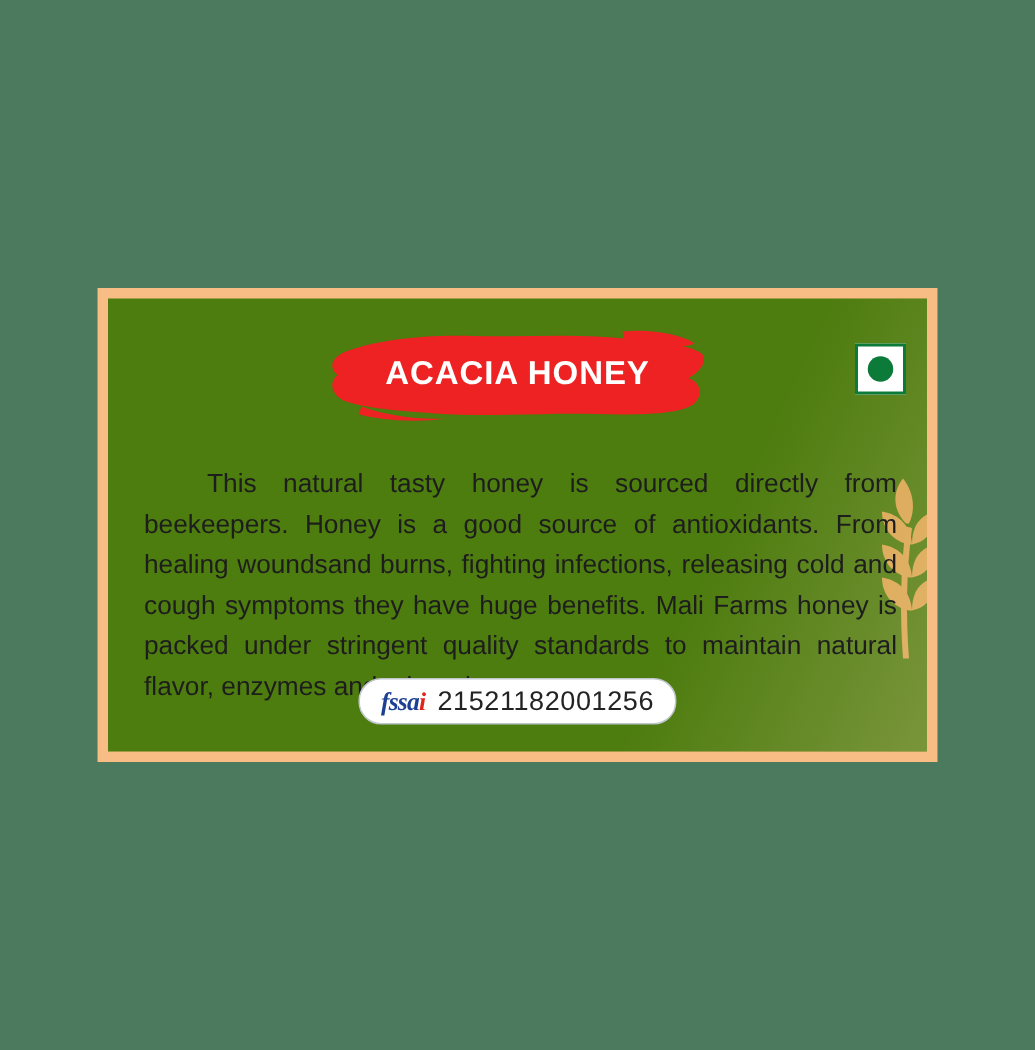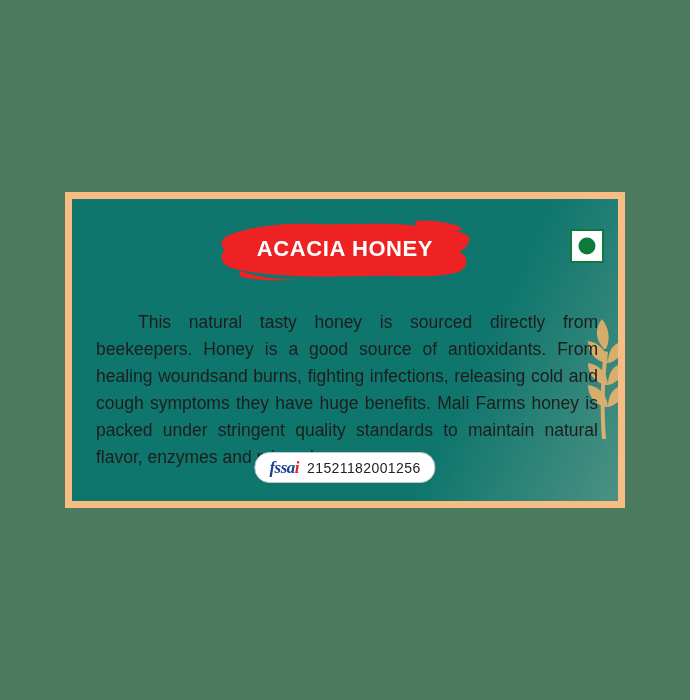--- a/index.html
+++ b/index.html
@@ -20,21 +20,21 @@
     background: #4b7a5e;
   }
 
   
   #label-card {
     position: absolute;
     left: 65px;
     top: 192px;
     width: 560px;
     height: 316px;
-    background: #0f766e;
+    background: #4d7c0f;
     border: 7px solid #f7bd84;
     box-sizing: border-box;
     overflow: hidden;
   }
 
   
   #label-card::after {
     content: "";
     position: absolute;
     inset: 0;
@@ -144,21 +144,21 @@
     color: #1c3f94;
     letter-spacing: -0.5px;
     position: relative;
     line-height: 1;
     text-align: right;
   }
   #fssai-logo .fssai-accent {
     color: #e0231f;
   }
   #fssai-number {
-    font-size: 14px;
+    font-size: 18px;
     color: #232323;
     letter-spacing: 0.4px;
   }
 </style>
 </head>
 <body>
 
 <div id="stage">
 
   <div id="label-card">

